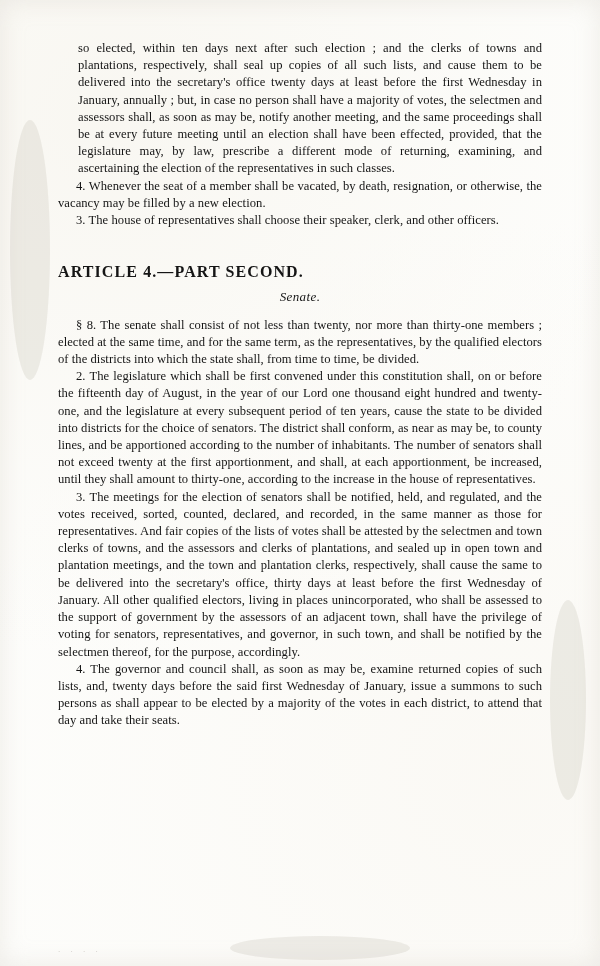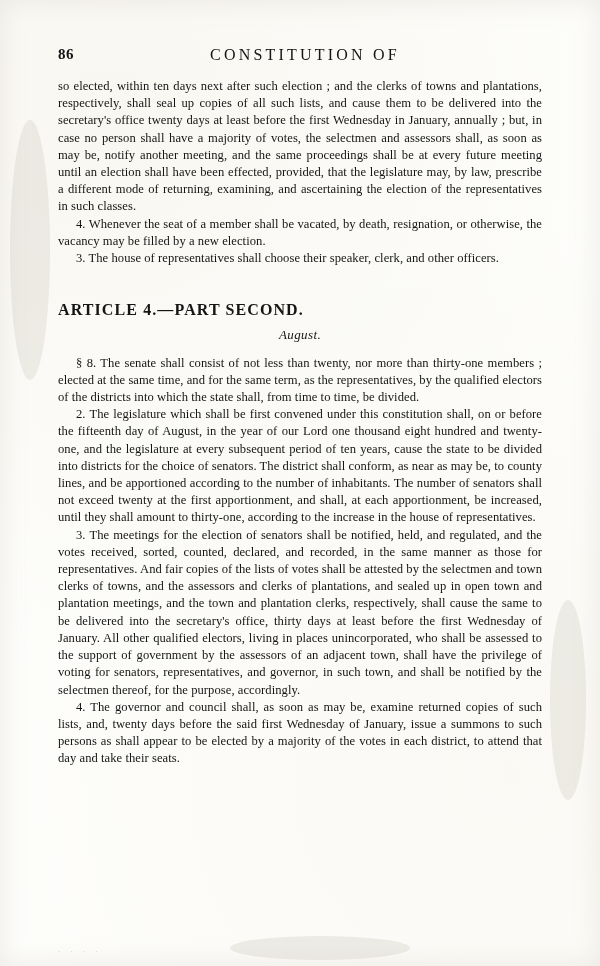--- a/index.html
+++ b/index.html
@@ -54,20 +54,21 @@
     color: #151515;
     letter-spacing: 0.05px;
   }
   p {
     margin: 0;
     text-indent: 18px;
     text-align: justify;
   }
   p.noindent {
     text-indent: 0;
+    margin-left: 20px;
   }
   .section-heading {
     text-align: left;
     font-size: 16px;
     letter-spacing: 1.1px;
     font-weight: bold;
     margin: 34px 0 8px 0;
     text-indent: 0;
   }
   .subheading {
@@ -99,33 +100,29 @@
     color: rgba(120,115,100,0.35);
     font-size: 9px;
     letter-spacing: 4px;
   }
 </style>
 </head>
 <body>
 
 <div class="page">
 
-  <div class="header">
-    <div class="page-number">86</div>
-    <div class="running-head">CONSTITUTION OF</div>
-  </div>
 
   <div class="body-text">
 
     <p class="noindent">so elected, within ten days next after such election ; and the clerks of towns and plantations, respectively, shall seal up copies of all such lists, and cause them to be delivered into the secretary's office twenty days at least before the first Wednesday in January, annually ; but, in case no person shall have a majority of votes, the selectmen and assessors shall, as soon as may be, notify another meeting, and the same proceedings shall be at every future meeting until an election shall have been effected, provided, that the legislature may, by law, prescribe a different mode of returning, examining, and ascertaining the election of the representatives in such classes.</p>
     <p>4. Whenever the seat of a member shall be vacated, by death, resignation, or otherwise, the vacancy may be filled by a new election.</p>
     <p>3. The house of representatives shall choose their speaker, clerk, and other officers.</p>
 
     <div class="section-heading">ARTICLE 4.—PART SECOND.</div>
-    <div class="subheading">August.</div>
+    <div class="subheading">Senate.</div>
 
     <p>§ 8. The senate shall consist of not less than twenty, nor more than thirty-one members ; elected at the same time, and for the same term, as the representatives, by the qualified electors of the districts into which the state shall, from time to time, be divided.</p>
     <p>2. The legislature which shall be first convened under this constitution shall, on or before the fifteenth day of August, in the year of our Lord one thousand eight hundred and twenty-one, and the legislature at every subsequent period of ten years, cause the state to be divided into districts for the choice of senators.   The district shall conform, as near as may be, to county lines, and be apportioned according to the number of inhabitants.   The number of senators shall not exceed twenty at the first apportionment, and shall, at each apportionment, be increased, until they shall amount to thirty-one, according to the increase in the house of representatives.</p>
     <p>3. The meetings for the election of senators shall be notified, held, and regulated, and the votes received, sorted, counted, declared, and recorded, in the same manner as those for representatives.  And fair copies of the lists of votes shall be attested by the selectmen and town clerks of towns, and the assessors and clerks of plantations, and sealed up in open town and plantation meetings, and the town and plantation clerks, respectively, shall cause the same to be delivered into the secretary's office, thirty days at least before the first Wednesday of January.   All other qualified electors, living in places unincorporated, who shall be assessed to the support of government by the assessors of an adjacent town, shall have the privilege of voting for senators, representatives, and governor, in such town, and shall be notified by the selectmen thereof, for the purpose, accordingly.</p>
     <p>4. The governor and council shall, as soon as may be, examine returned copies of such lists, and, twenty days before the said first Wednesday of January, issue a summons to such persons as shall appear to be elected by a majority of the votes in each district, to attend that day and take their seats.</p>
 
   </div>
 
   <div class="bottom-marks">. . . .</div>
 

